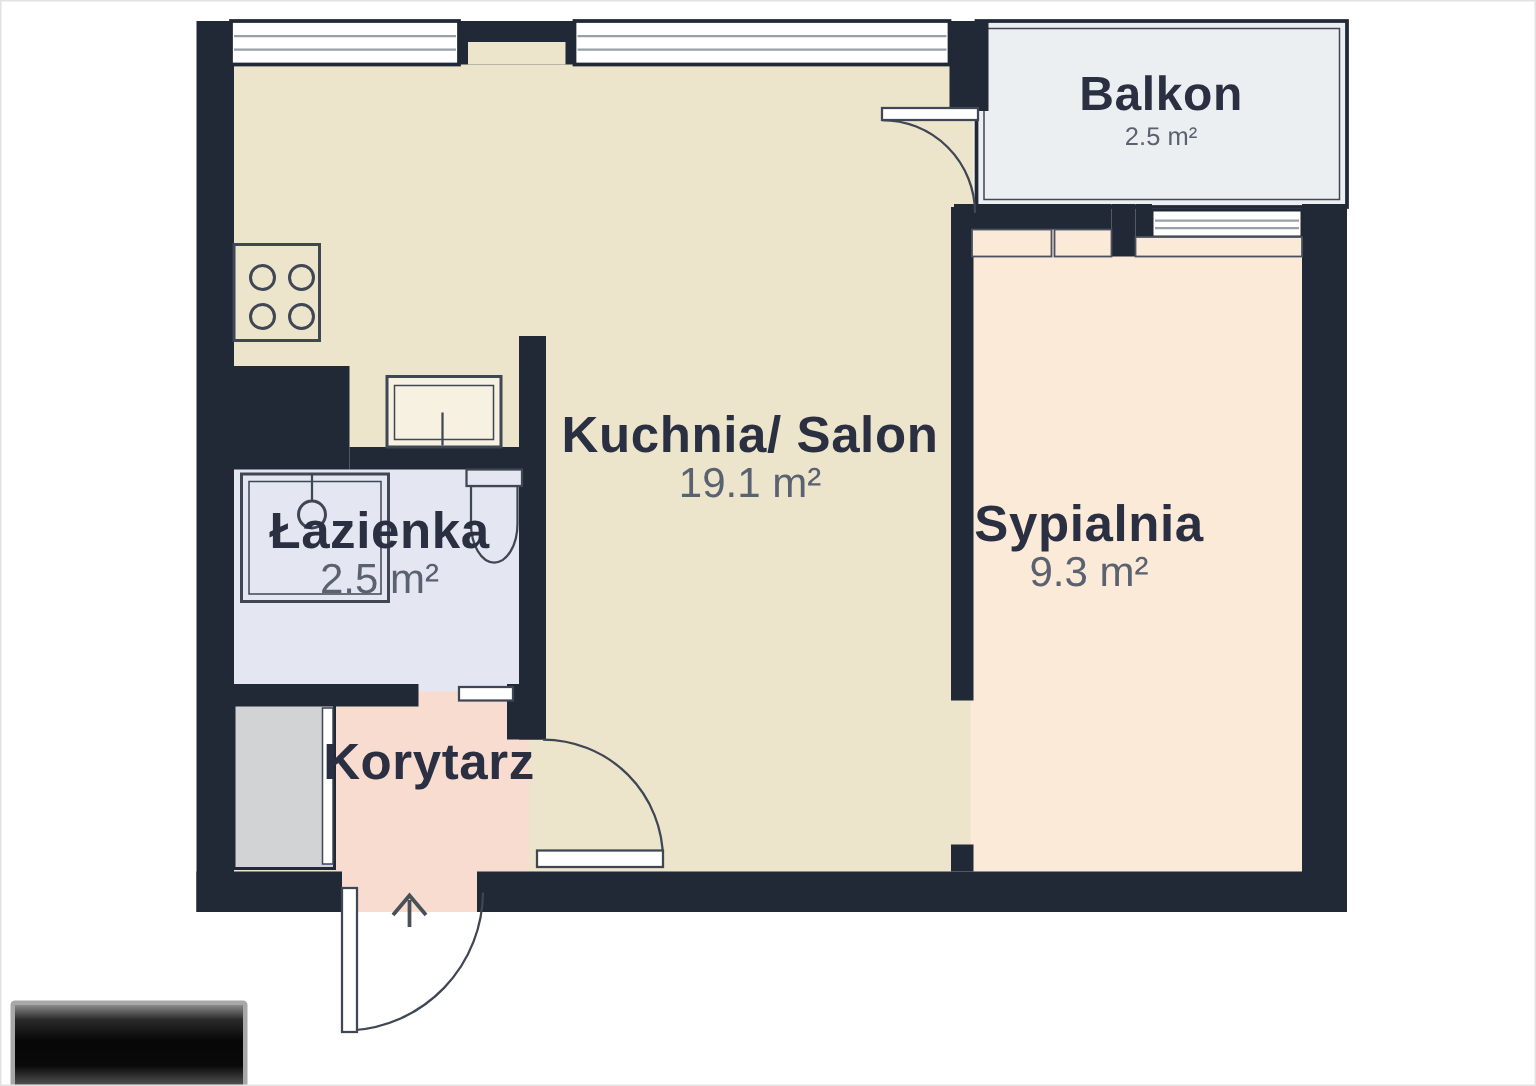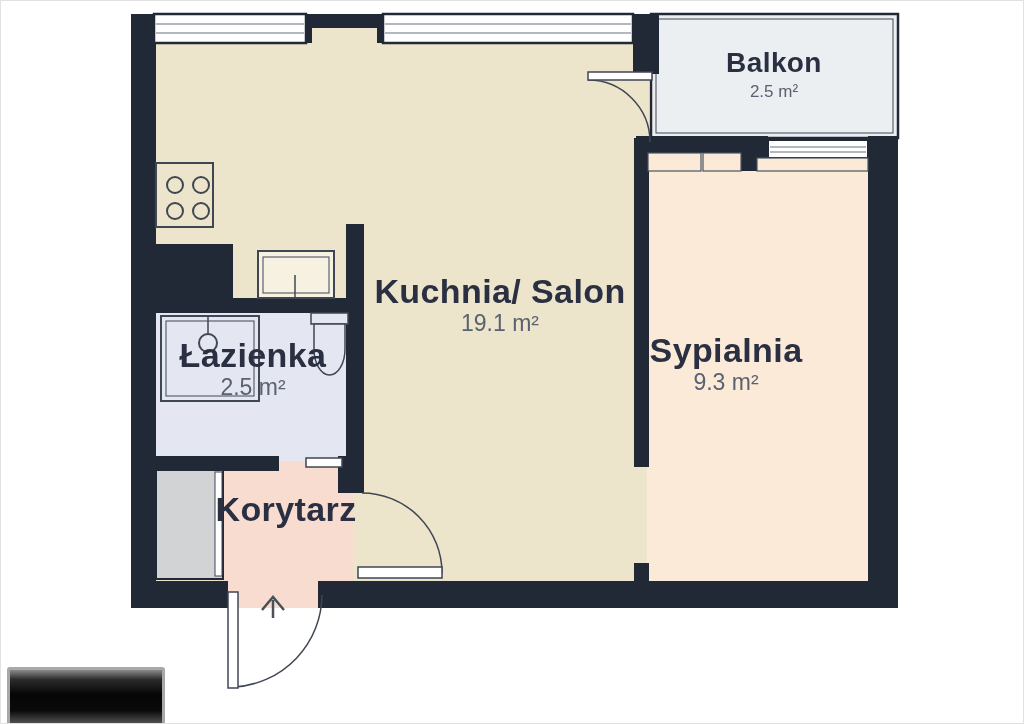--- a/index.html
+++ b/index.html
@@ -7,22 +7,22 @@
     position:relative;width:1024px;height:724px;background:#ffffff;
     border:1px solid #e2e2e2;box-sizing:border-box;overflow:hidden;
     font-family:"Liberation Sans",sans-serif;
   }
   .plan-svg{position:absolute;left:0;top:0;width:1024px;height:724px;}
   .room-label{
     position:absolute;transform:translate(-50%,-50%);
     text-align:center;pointer-events:none;white-space:nowrap;
   }
   .room-name{font-weight:bold;font-size:34px;color:#2a3041;letter-spacing:.4px;line-height:31px;}
-  .room-area{font-size:23px;color:#5a6170;line-height:28px;margin-top:2px;}
-  .room-label.small .room-name{font-size:28px;line-height:28px;}
+  .room-area{font-size:28px;color:#5a6170;line-height:28px;margin-top:2px;}
+  .room-label.small .room-name{font-size:32px;line-height:28px;}
   .room-label.small .room-area{font-size:17px;line-height:25px;}
   .redacted-logo{
     position:absolute;left:6px;top:666px;width:152px;height:54px;
     border:3px solid #a8a8a8;border-radius:3px;
     background:linear-gradient(180deg,#8a8a8a 0%,#2a2a2a 18%,#060606 45%,#0a0a0a 75%,#555 100%);
   }
 </style>
 </head>
 <body>
 

